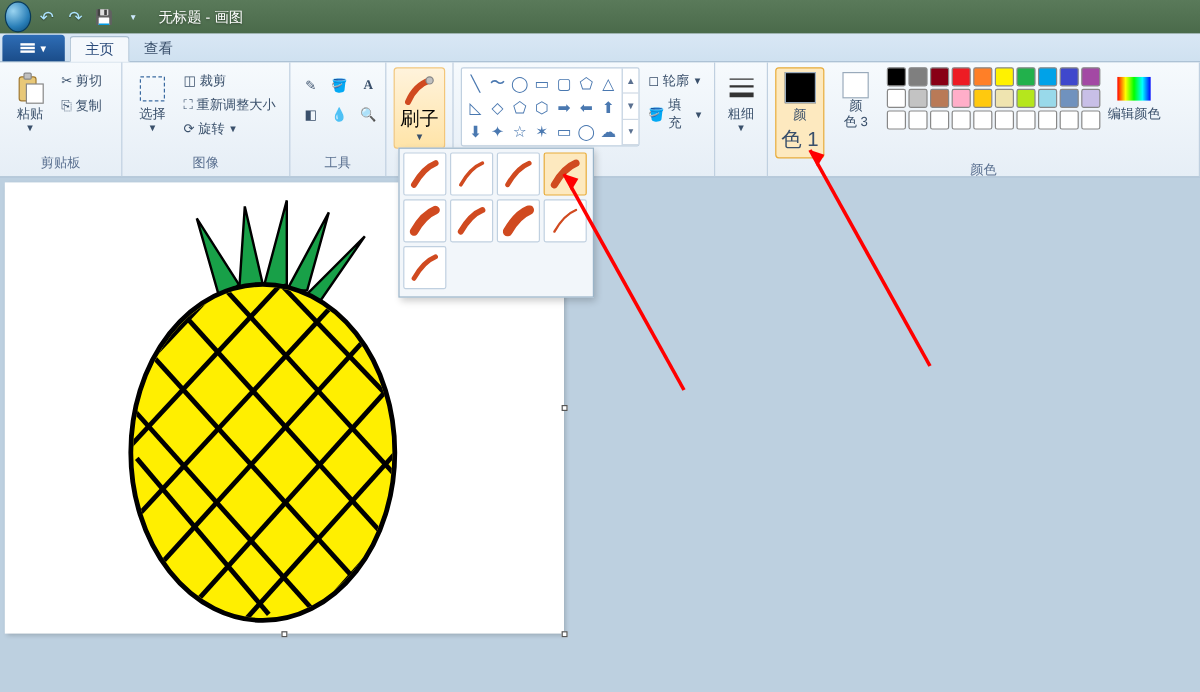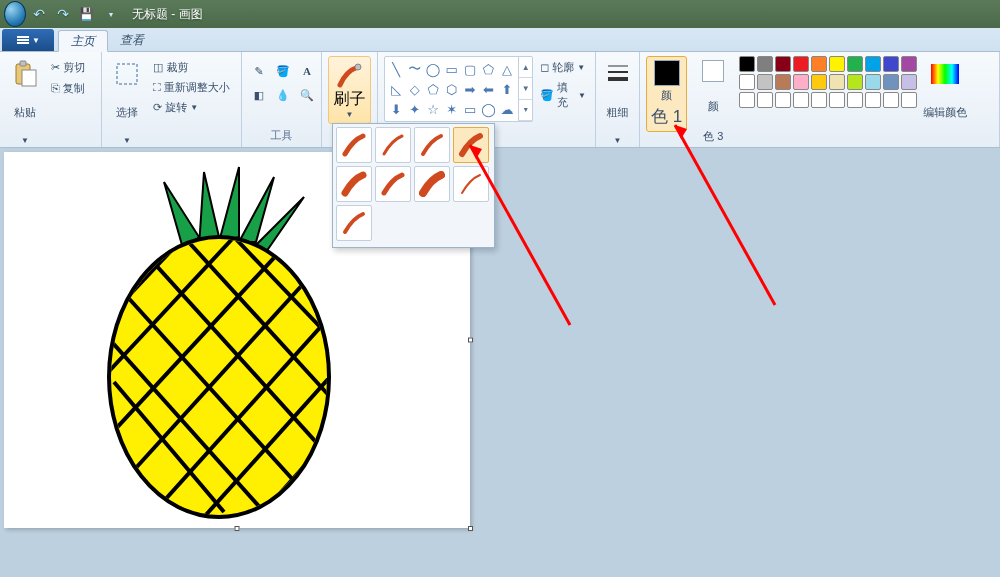--- a/index.html
+++ b/index.html
@@ -11,29 +11,29 @@
 .title-bar .qat-btn { width: 22px; height: 20px; display: flex; align-items: center; justify-content: center; border-radius: 2px; }
 .title-bar .title-text { color: #fff; font-size: 12px; margin-left: 10px; text-shadow: 0 1px 2px rgba(0,0,0,.4); }
 .orb { width: 26px; height: 26px; border-radius: 50%; background: radial-gradient(circle at 30% 30%, #9ad4f0, #2a7fb8 60%, #0a4a78); border: 1px solid #083a5a; }
 .undo-icn, .redo-icn { font-size: 14px; color: #aee4ff; text-shadow: 0 1px 1px rgba(0,0,0,.4); }
 .save-icn { font-size: 12px; color: #d0a8ff; }
 
 
 .tab-row { height: 24px; background: linear-gradient(#d9e7f5,#cfe1f0); display: flex; align-items: flex-end; padding-left: 2px; border-bottom: 1px solid #a9bed1; }
 .file-tab { width: 52px; height: 22px; background: linear-gradient(#2e6db6,#1b4d8a); color: #fff; font-size: 12px; display: flex; align-items: center; justify-content: center; border-radius: 3px 3px 0 0; margin-right: 4px; gap: 2px; }
 .file-tab .chev { font-size: 8px; }
-.tab { height: 22px; padding: 0 12px; font-size: 12px; color: #3a506b; display: flex; align-items: center; cursor: pointer; font-style: italic; }
+.tab { height: 22px; padding: 0 12px; font-size: 12px; color: #3a506b; display: flex; align-items: center; cursor: pointer; }
 .tab.active { background: #f4f8fc; border: 1px solid #a9bed1; border-bottom: 1px solid #f4f8fc; border-radius: 3px 3px 0 0; color: #2a4a7a; position: relative; top: 1px; }
 
 
 .ribbon { height: 96px; background: linear-gradient(#f6fafd,#e6eef6); display: flex; border-bottom: 1px solid #a9bed1; }
 .group { border-right: 1px solid #c0d0e0; padding: 2px 6px 0 6px; display: flex; flex-direction: column; position: relative; }
 .group-body { flex: 1; display: flex; align-items: flex-start; gap: 4px; padding-top: 2px; }
 .group-label { text-align: center; font-size: 11px; color: #5a7090; padding: 2px 0 4px 0; }
-.big-btn { width: 38px; display: flex; flex-direction: column; align-items: center; justify-content: flex-start; gap: 18px; padding-top: 4px; cursor: pointer; }
+.big-btn { width: 38px; display: flex; flex-direction: column; align-items: center; justify-content: flex-start; gap: 1px; padding-top: 4px; cursor: pointer; }
 .big-btn .lbl { font-size: 11px; color: #3a506b; text-align: center; line-height: 12px; }
 .icon-lg { width: 28px; height: 28px; display: flex; align-items: center; justify-content: center; }
 .small-row { display: flex; gap: 2px; }
 .small-btn { width: 22px; height: 22px; display: flex; align-items: center; justify-content: center; font-size: 11px; color: #3a506b; cursor: pointer; border-radius: 2px; }
 .small-link { font-size: 11px; color: #3a506b; display: flex; align-items: center; gap: 3px; padding: 2px 3px; cursor: pointer; }
 
 
 .brush-big { width: 46px; height: 68px; border: 1px solid #f3c679; background: linear-gradient(#fff3dc,#ffe4a8); border-radius: 3px; display: flex; flex-direction: column; align-items: center; justify-content: center; }
 .brush-big .brush-icn { width: 28px; height: 28px; }
 .chev-dn { font-size: 8px; color: #3a506b; }
@@ -157,20 +157,21 @@
             <span>⛶</span>
             <span>重新调整大小</span>
           </div>
         <div class="small-link">
             <span>⟳</span>
             <span>旋转</span>
             <span class="chev-dn">▼</span>
           </div>
       </div>
     </div>
+    <div class="group-label">图像</div>
   </div>
 
   <div class="group" style="width:80px">
     <div class="group-body">
       <div style="display:flex;flex-direction:column;gap:2px;padding-top:4px">
         <div class="small-row">
           <div class="small-btn">
               <span>✎</span>
             </div>
           <div class="small-btn">
@@ -330,20 +331,21 @@
                   <stop offset="0.5" stop-color="#0f0"></stop>
                   <stop offset="0.75" stop-color="#0ff"></stop>
                   <stop offset="1" stop-color="#00f"></stop>
                 </linearGradient>
               </defs>
             </svg>
         </div>
         <span class="lbl">编辑颜色</span>
       </div>
     </div>
+    <div class="group-label">颜色</div>
   </div>
 
 </div>
 
 <div class="brush-popup" id="brush-popup">
     <div class="row">
       <div class="brush-cell">
         <svg class="brush-stroke stroke-svg" width="26" height="26">
           <path d="M4 22 Q12 8 22 4" stroke-width="5" stroke-linecap="round"></path>
         </svg>

